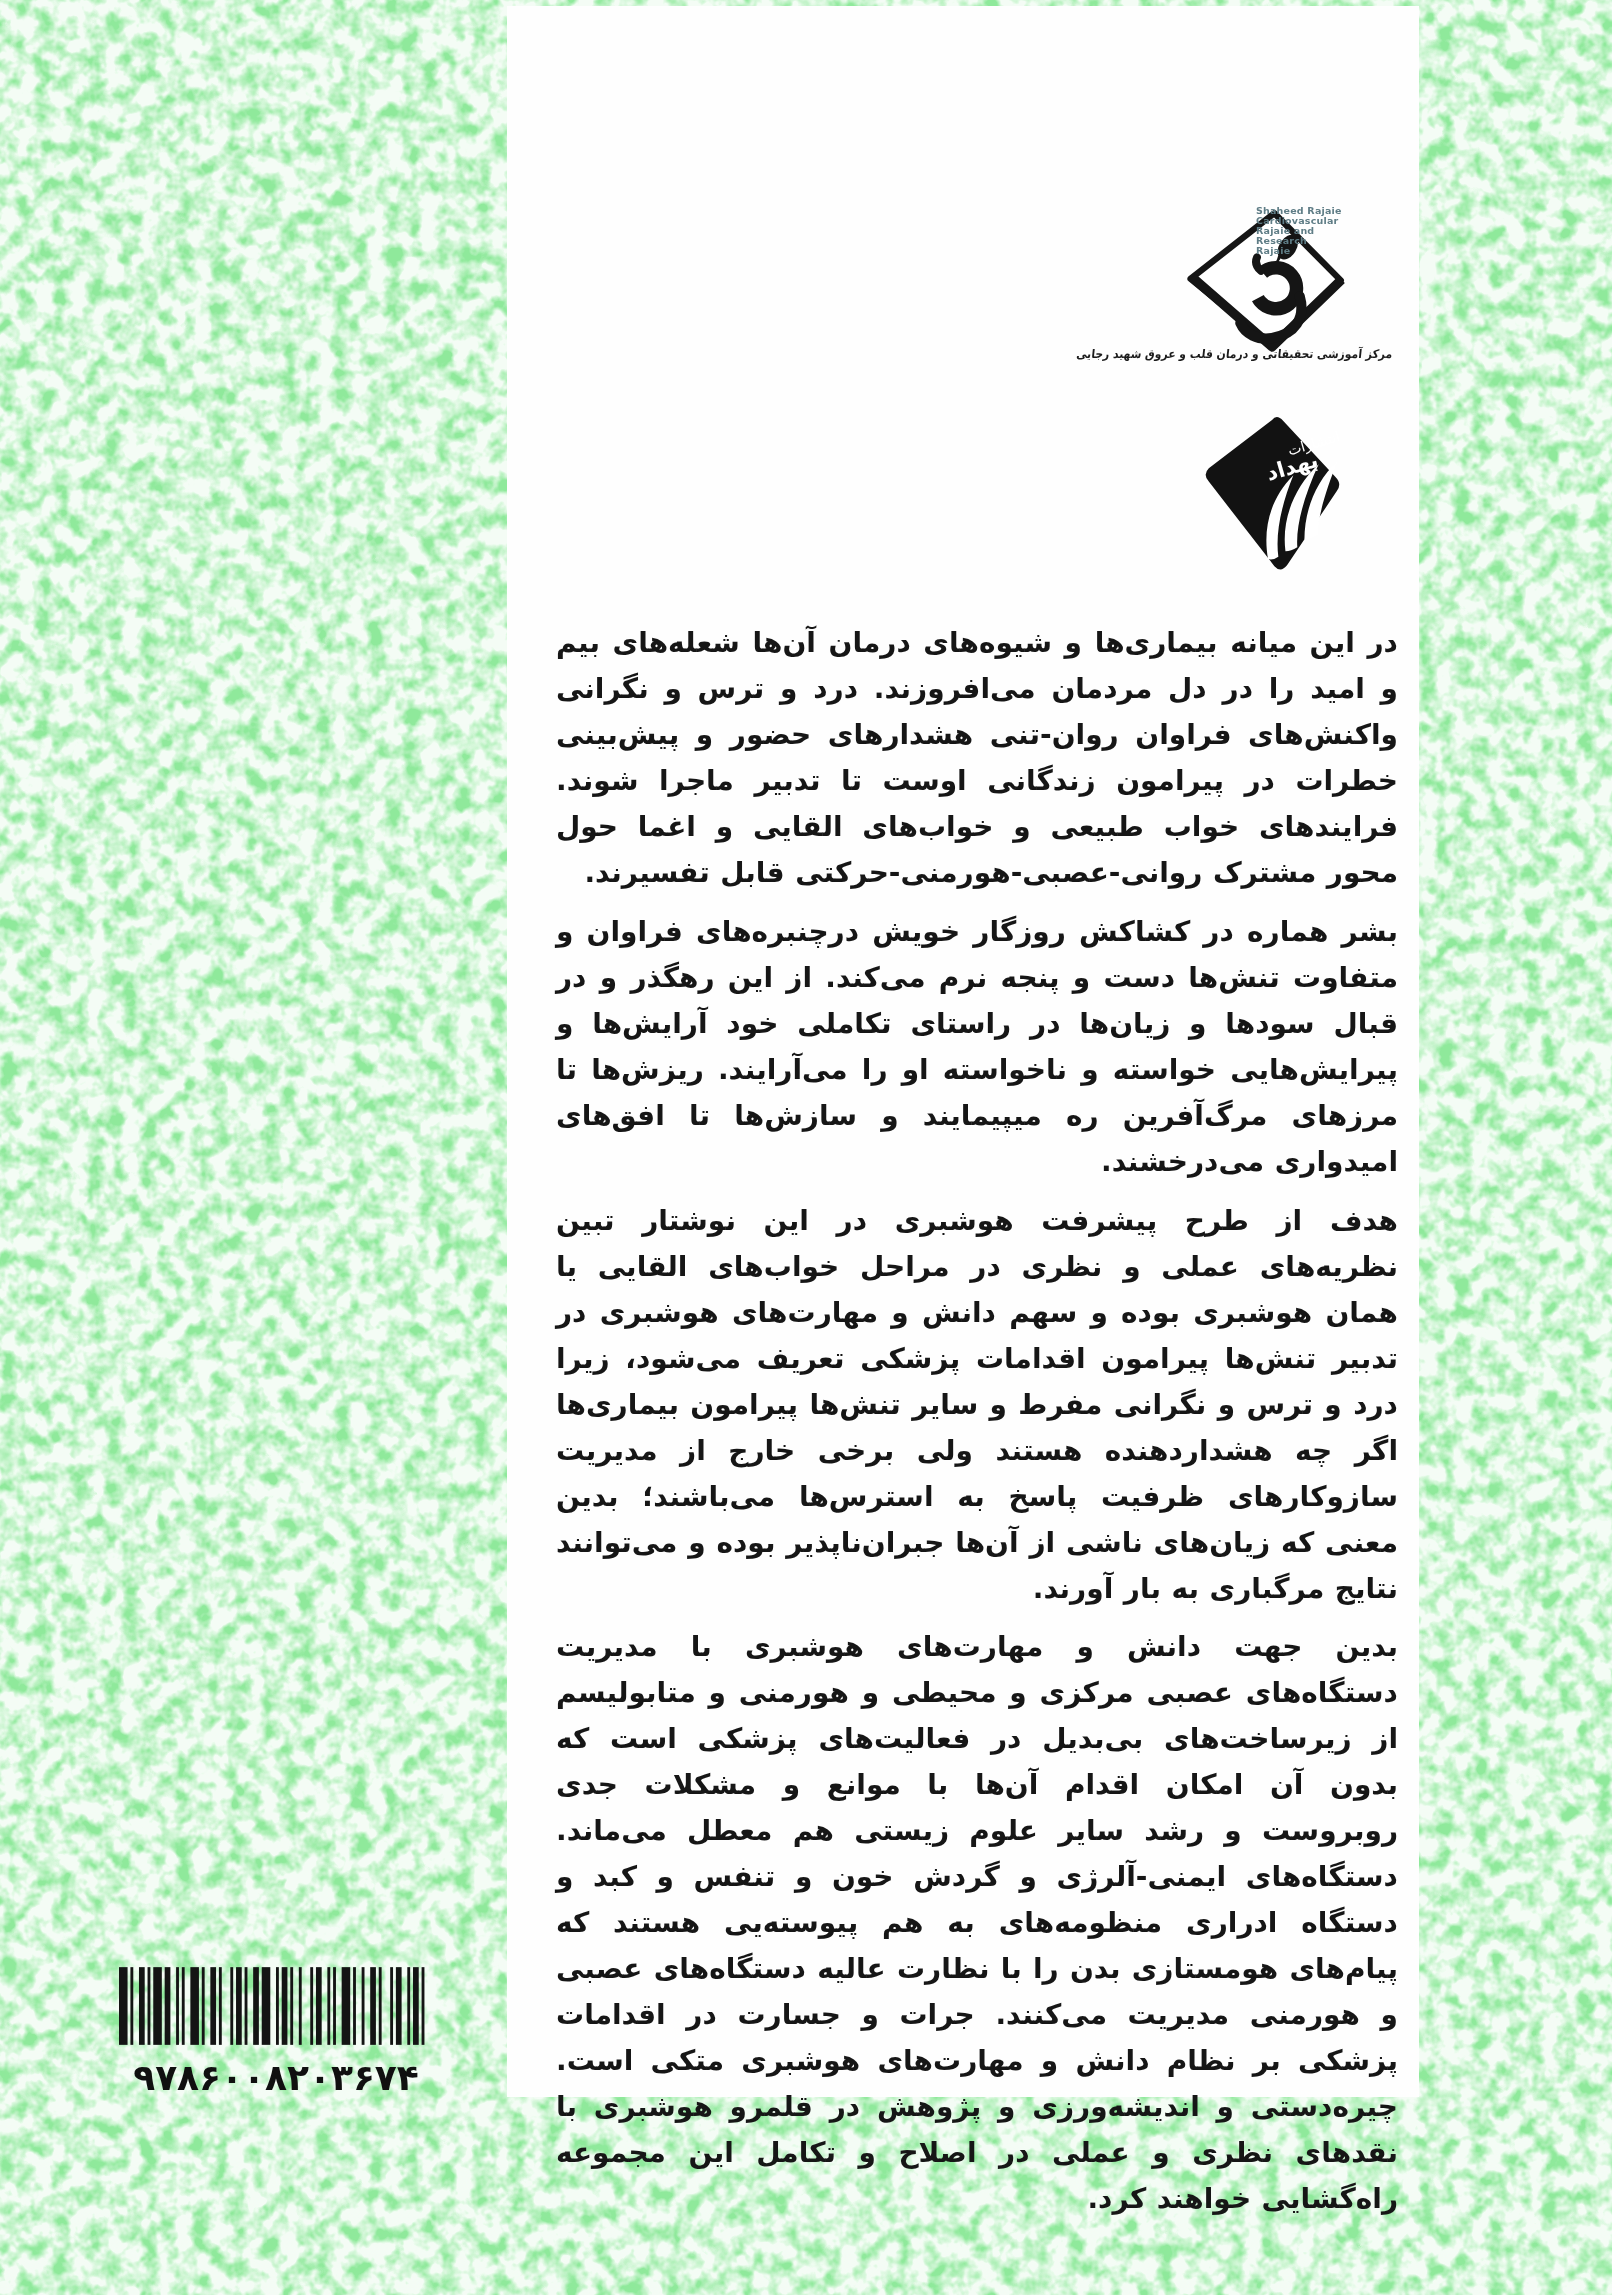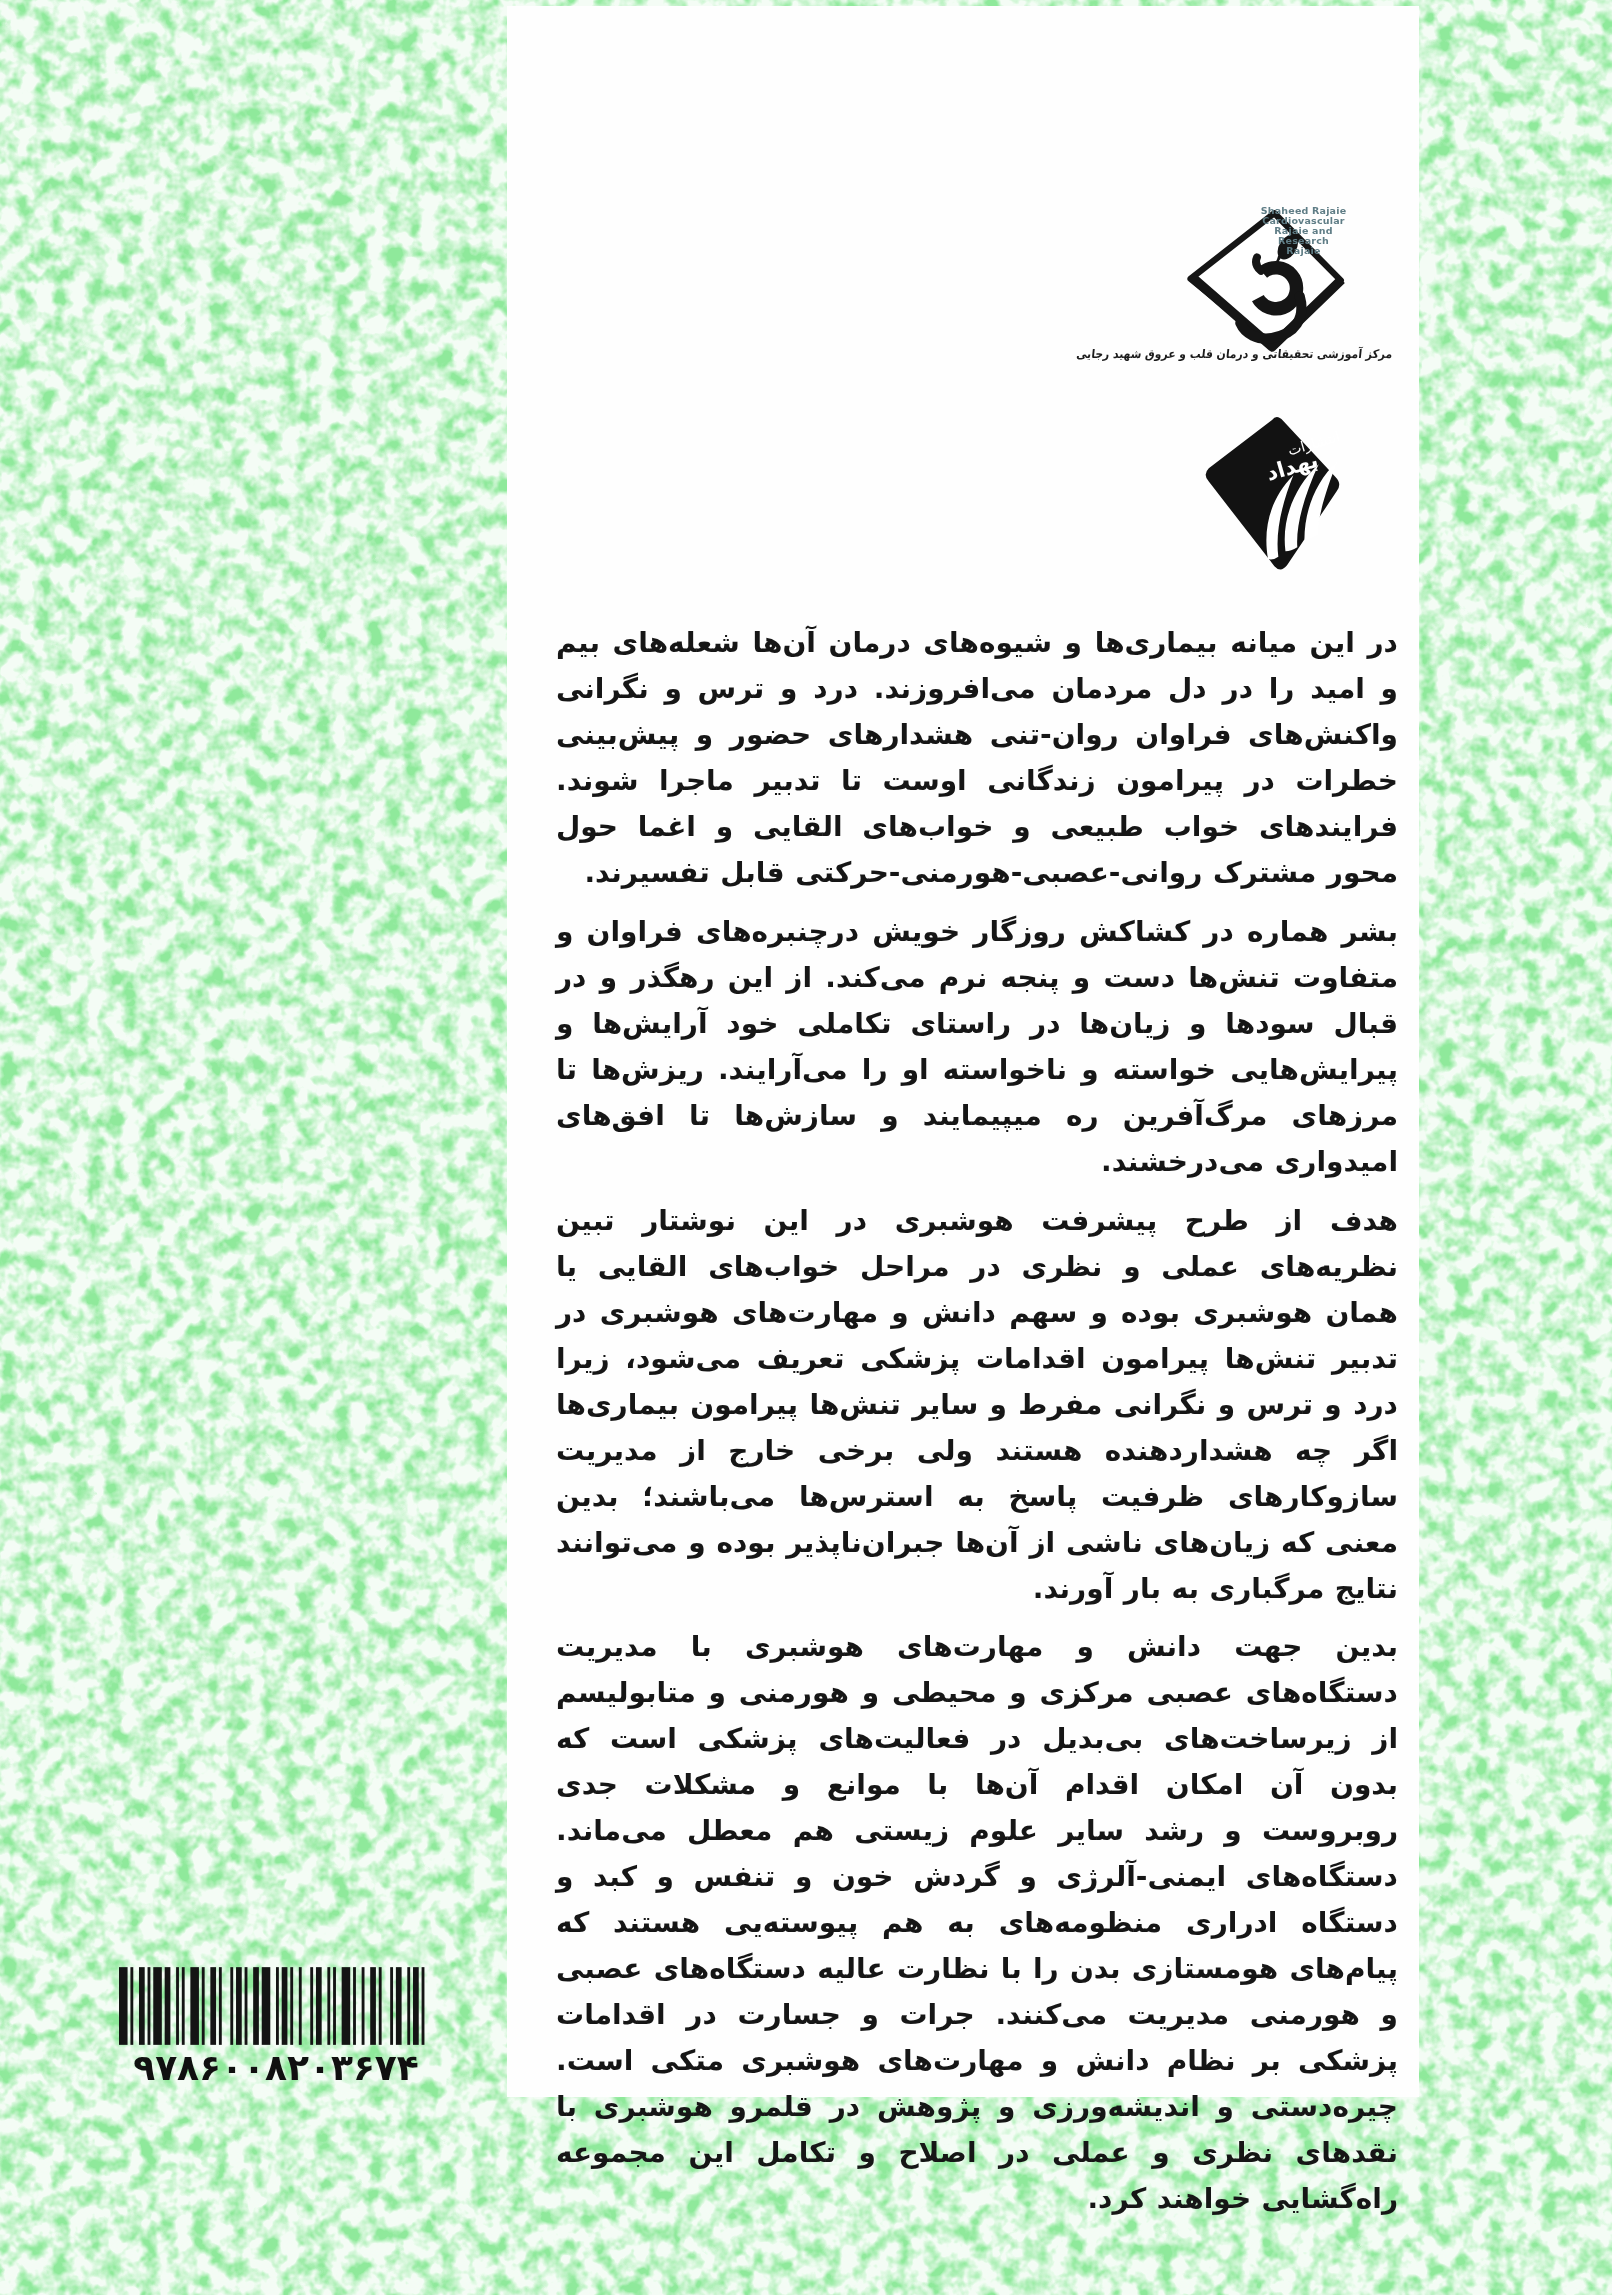--- a/index.html
+++ b/index.html
@@ -16,21 +16,21 @@
     position:absolute;left:507px;top:6.3px;
     width:912px;height:2091px;
     background:#fefefe;
     z-index:1;
   }
 
   
   .rajaie-svg{position:absolute;left:678px;top:189px;width:174px;height:166px;}
   .rajaie-en{
     position:absolute;left:749px;top:200px;width:95px;
-    text-align:center;
+    text-align:left;
     font-size:9.5px;line-height:10px;
     color:#5f7d86;font-weight:bold;
     letter-spacing:0.2px;
   }
   .rajaie-en span{display:block;}
   .rajaie-fa{
     position:absolute;left:644px;top:341px;width:254px;
     text-align:center;direction:rtl;
     font-size:12px;font-weight:bold;color:#1c1c1c;
     transform:skewX(-6deg) scaleX(.9);
@@ -50,21 +50,21 @@
     font-size:28px;line-height:46px;
     font-weight:bold;color:#161616;
     word-spacing:0.8px;
   }
   .blurb p{margin:0 0 12.7px 0;}
 
   
   .barcode-block{position:absolute;left:119px;top:1967px;width:317px;z-index:2;}
   .barcode-bars{display:block;width:314px;height:78px;}
   .isbn-number{
-    margin-top:2px;width:314px;
+    margin-top:12px;width:314px;
     text-align:center;direction:ltr;
     font-size:36px;font-weight:bold;color:#101010;
     letter-spacing:2.4px;
     font-family:"DejaVu Sans",sans-serif;
   }
 </style>
 </head>
 <body>
 
 <svg class="bg-tex" width="1612" height="2295" viewBox="0 0 2034 2896" aria-hidden="true">

